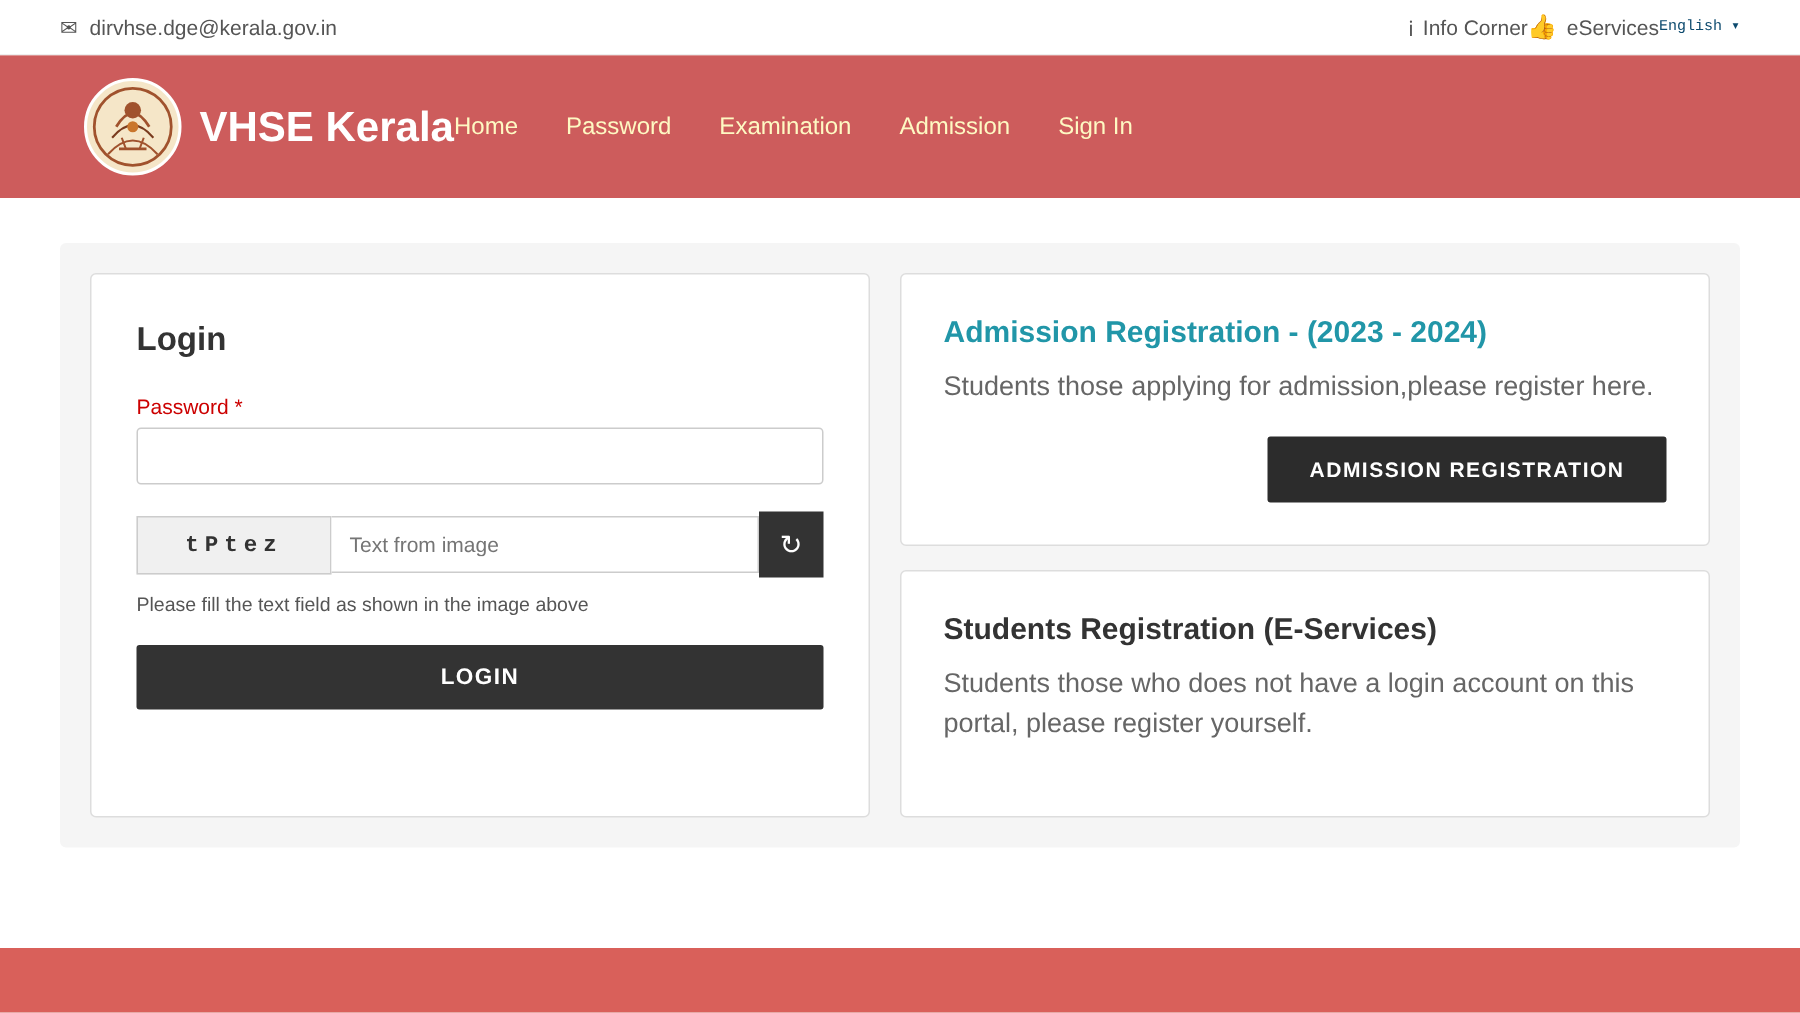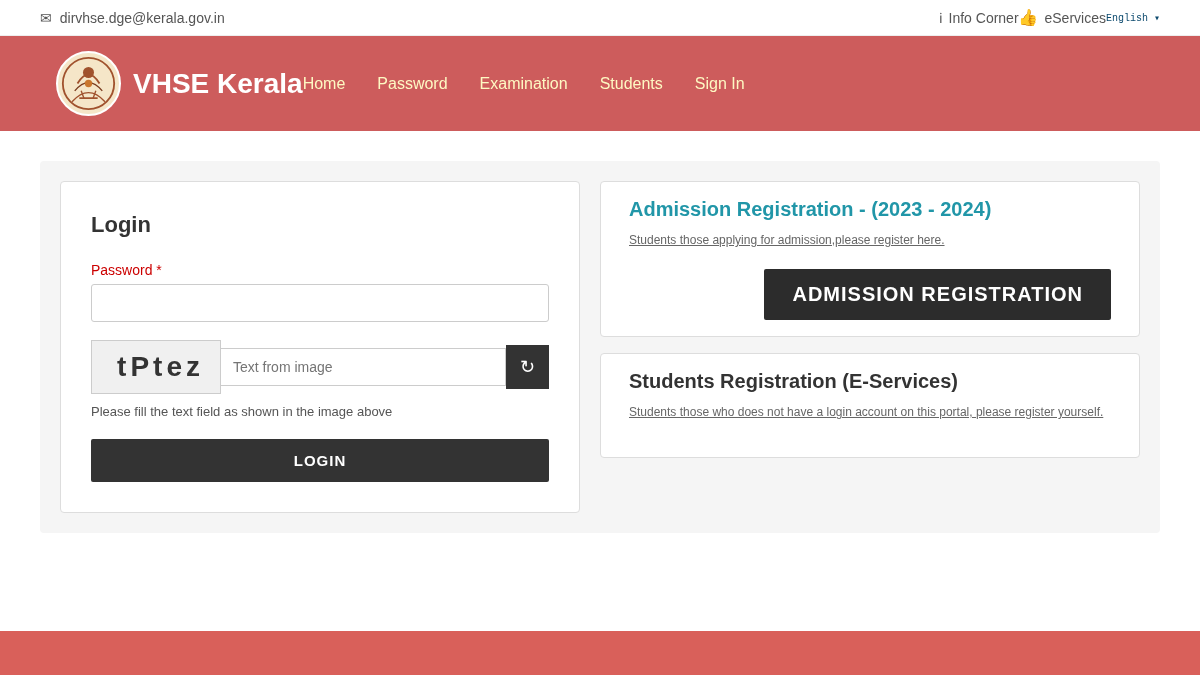--- a/index.html
+++ b/index.html
@@ -81,27 +81,27 @@
     .captcha-row {
       display: flex;
       align-items: center;
       gap: 0;
       margin-bottom: 10px;
     }
     .captcha-image {
       background: #f0f0f0;
       border: 1px solid #ccc;
       padding: 10px 16px;
-      font-family: Liberation Sans, sans-serif;
-      font-size: 28px;
+      font-family: Liberation Mono, monospace;
+      font-size: 15px;
       font-weight: bold;
       color: #333;
       letter-spacing: 4px;
       min-width: 130px;
-      text-align: right;
+      text-align: center;
       user-select: none;
     }
     .captcha-input {
       flex: 1;
       padding: 10px 12px;
       border: 1px solid #ccc;
       border-left: none;
       font-size: 14px;
       outline: none;
       color: #999;
@@ -133,32 +133,32 @@
     }
 
     
     .right-col { flex: 1; display: flex; flex-direction: column; gap: 16px; }
 
     
     .info-card {
       background: #fff;
       border: 1px solid #ddd;
       border-radius: 4px;
-      padding: 16px 28px;
+      padding: 28px 28px;
     }
     .info-card h3 { font-size: 20px; font-weight: bold; color: #333; margin-bottom: 10px; }
     .info-card h3 span { color: #2196a8; }
-    .info-card p { font-size: 12px; color: #666; margin-bottom: 20px; line-height: 1.5; text-decoration: underline; }
+    .info-card p { font-size: 18px; color: #666; margin-bottom: 20px; line-height: 1.5; }
     .dark-btn {
       display: block;
       background-color: #2c2c2c;
       color: #fff;
       border: none;
       padding: 14px 28px;
-      font-size: 20px;
+      font-size: 14px;
       font-weight: bold;
       letter-spacing: 1px;
       cursor: pointer;
       border-radius: 2px;
       text-align: center;
       margin-left: auto;
     }
 
     
     .icon-envelope::before { content: "✉"; }
@@ -203,21 +203,21 @@
         <circle cx="30" cy="30" r="4" fill="#c9762d"></circle>
         <path d="M12 50 Q30 30 48 50" stroke="#a0522d" stroke-width="1.5" fill="none"></path>
       </svg>
     </div>
     <span class="logo-text">VHSE Kerala</span>
   </div>
   <nav class="nav">
     <a>Home</a>
     <a>Password</a>
     <a>Examination</a>
-    <a>Students</a>
+    <a>Admission</a>
     <a>Sign In</a>
   </nav>
 </div>
 
 <div class="main-bg">
   <div class="content-wrapper">
 
     <div class="login-card">
       <h2>Login</h2>
 

